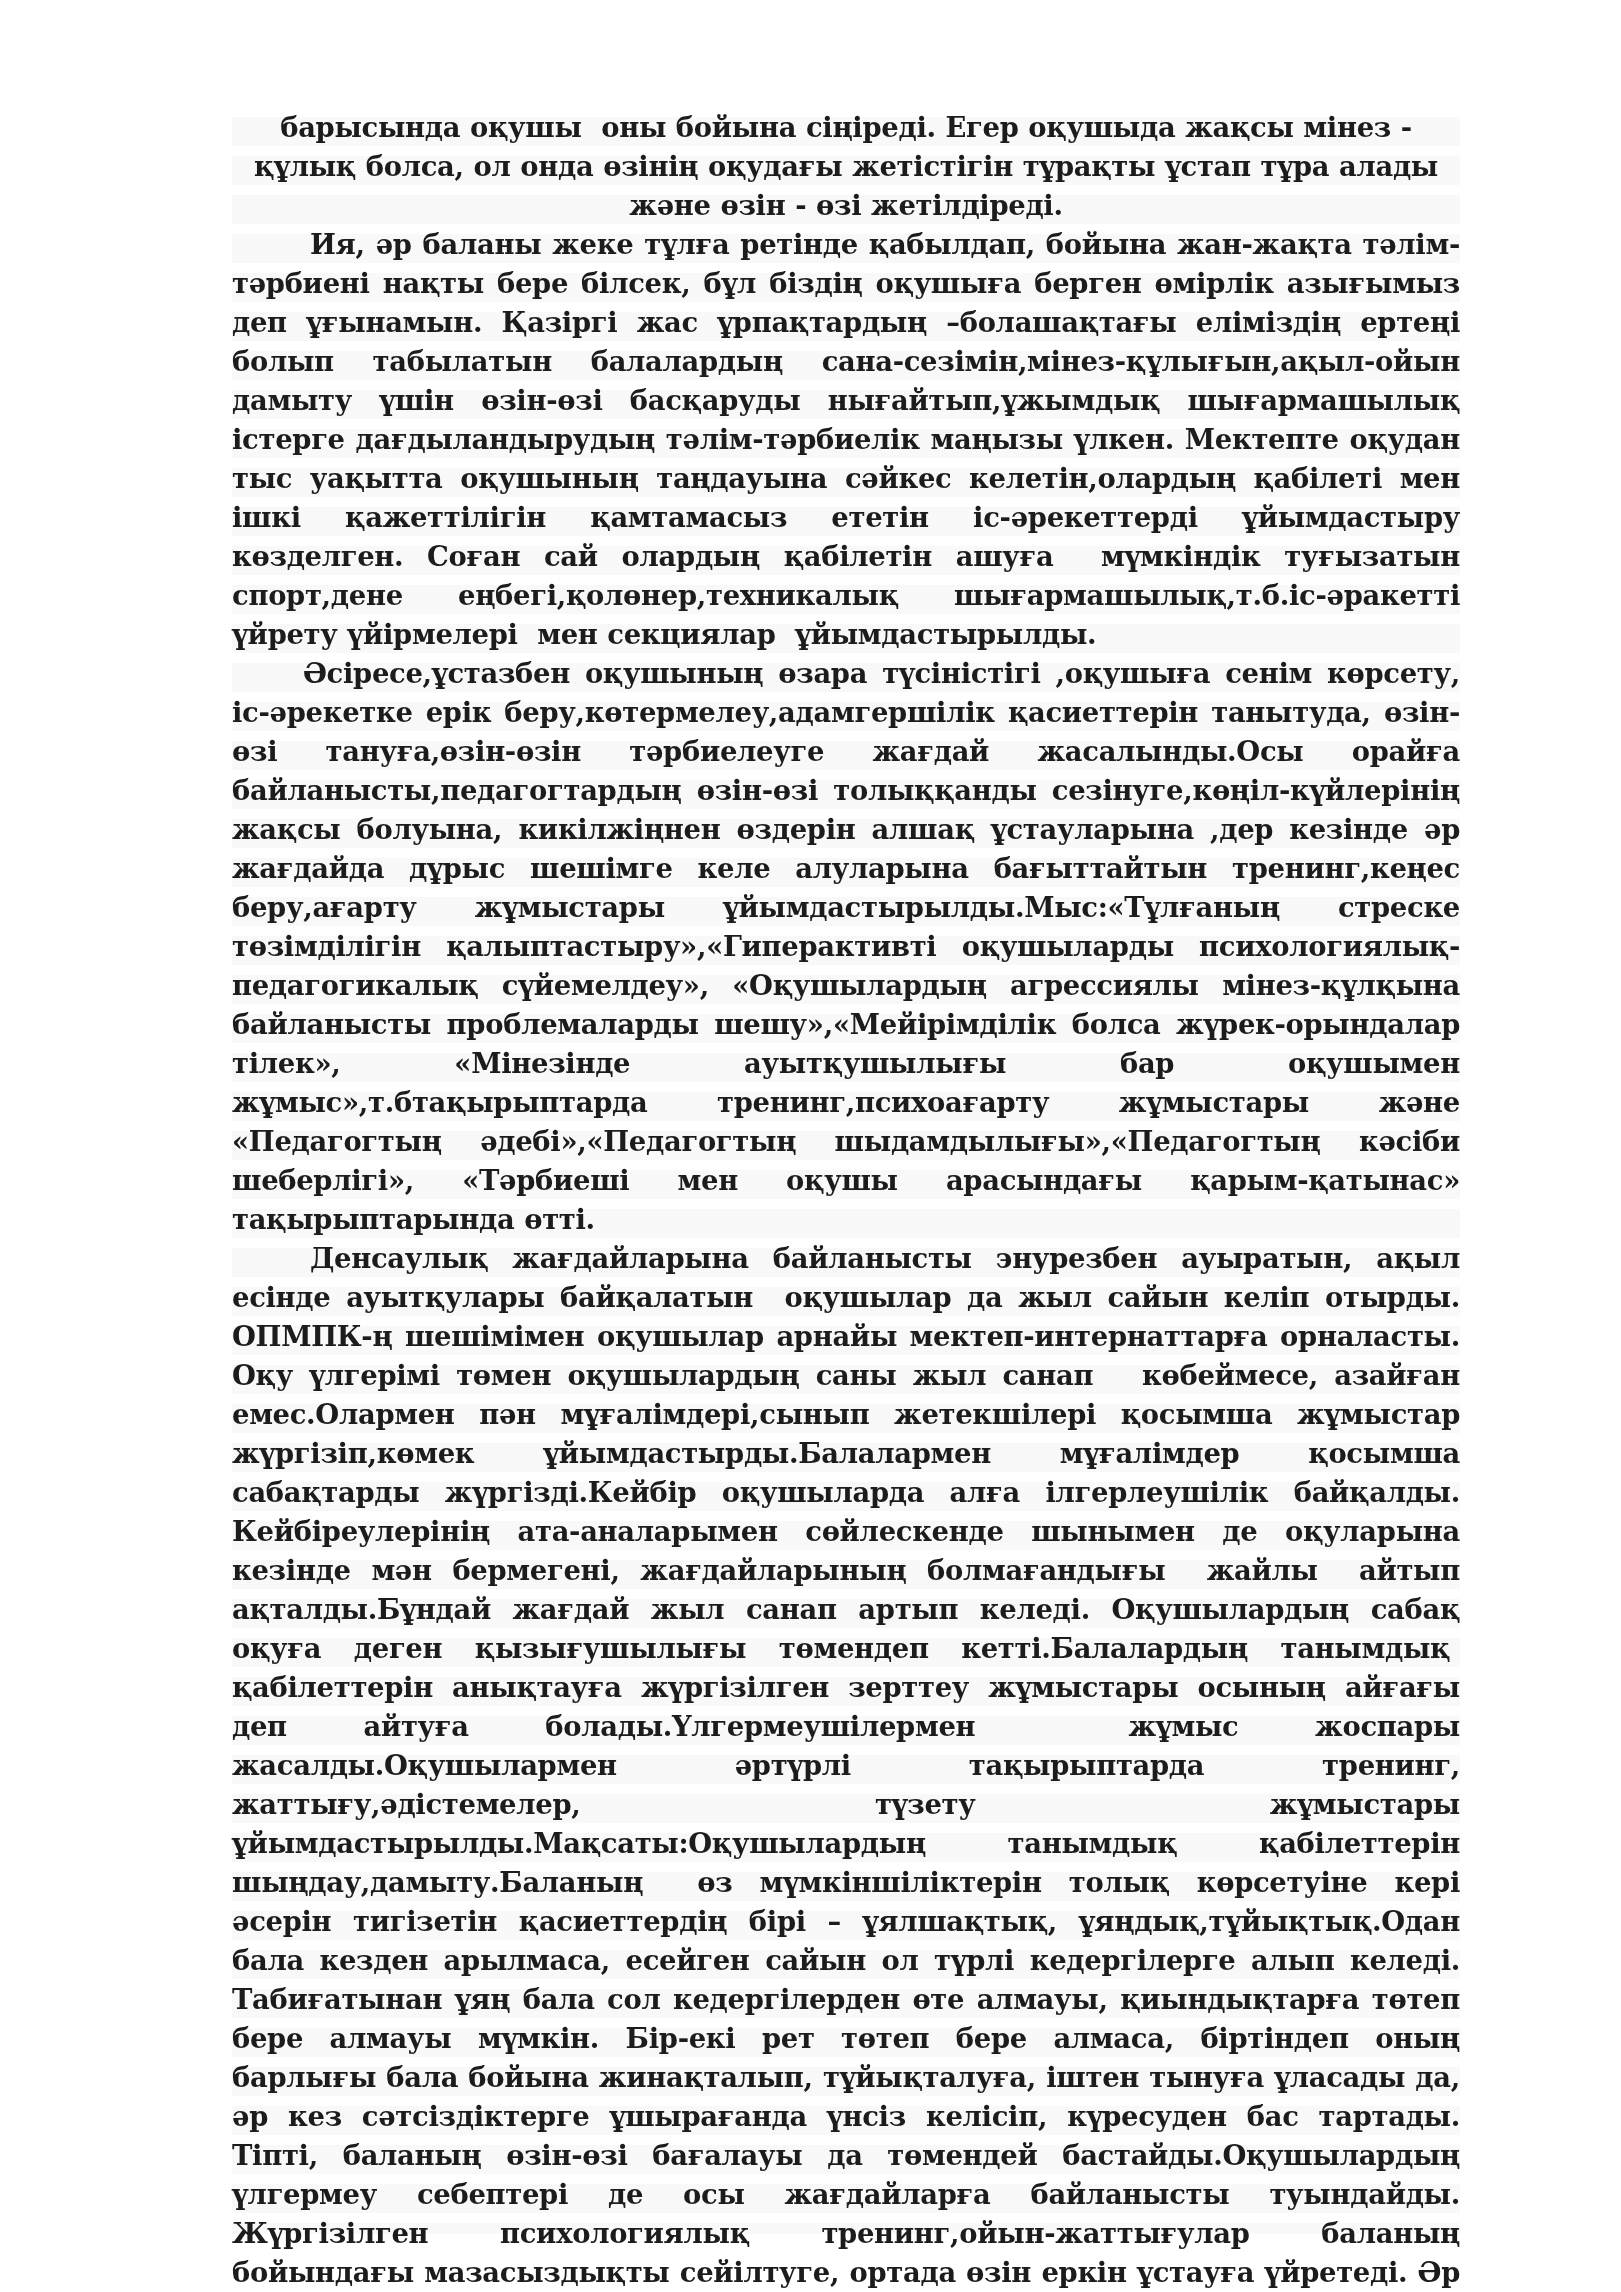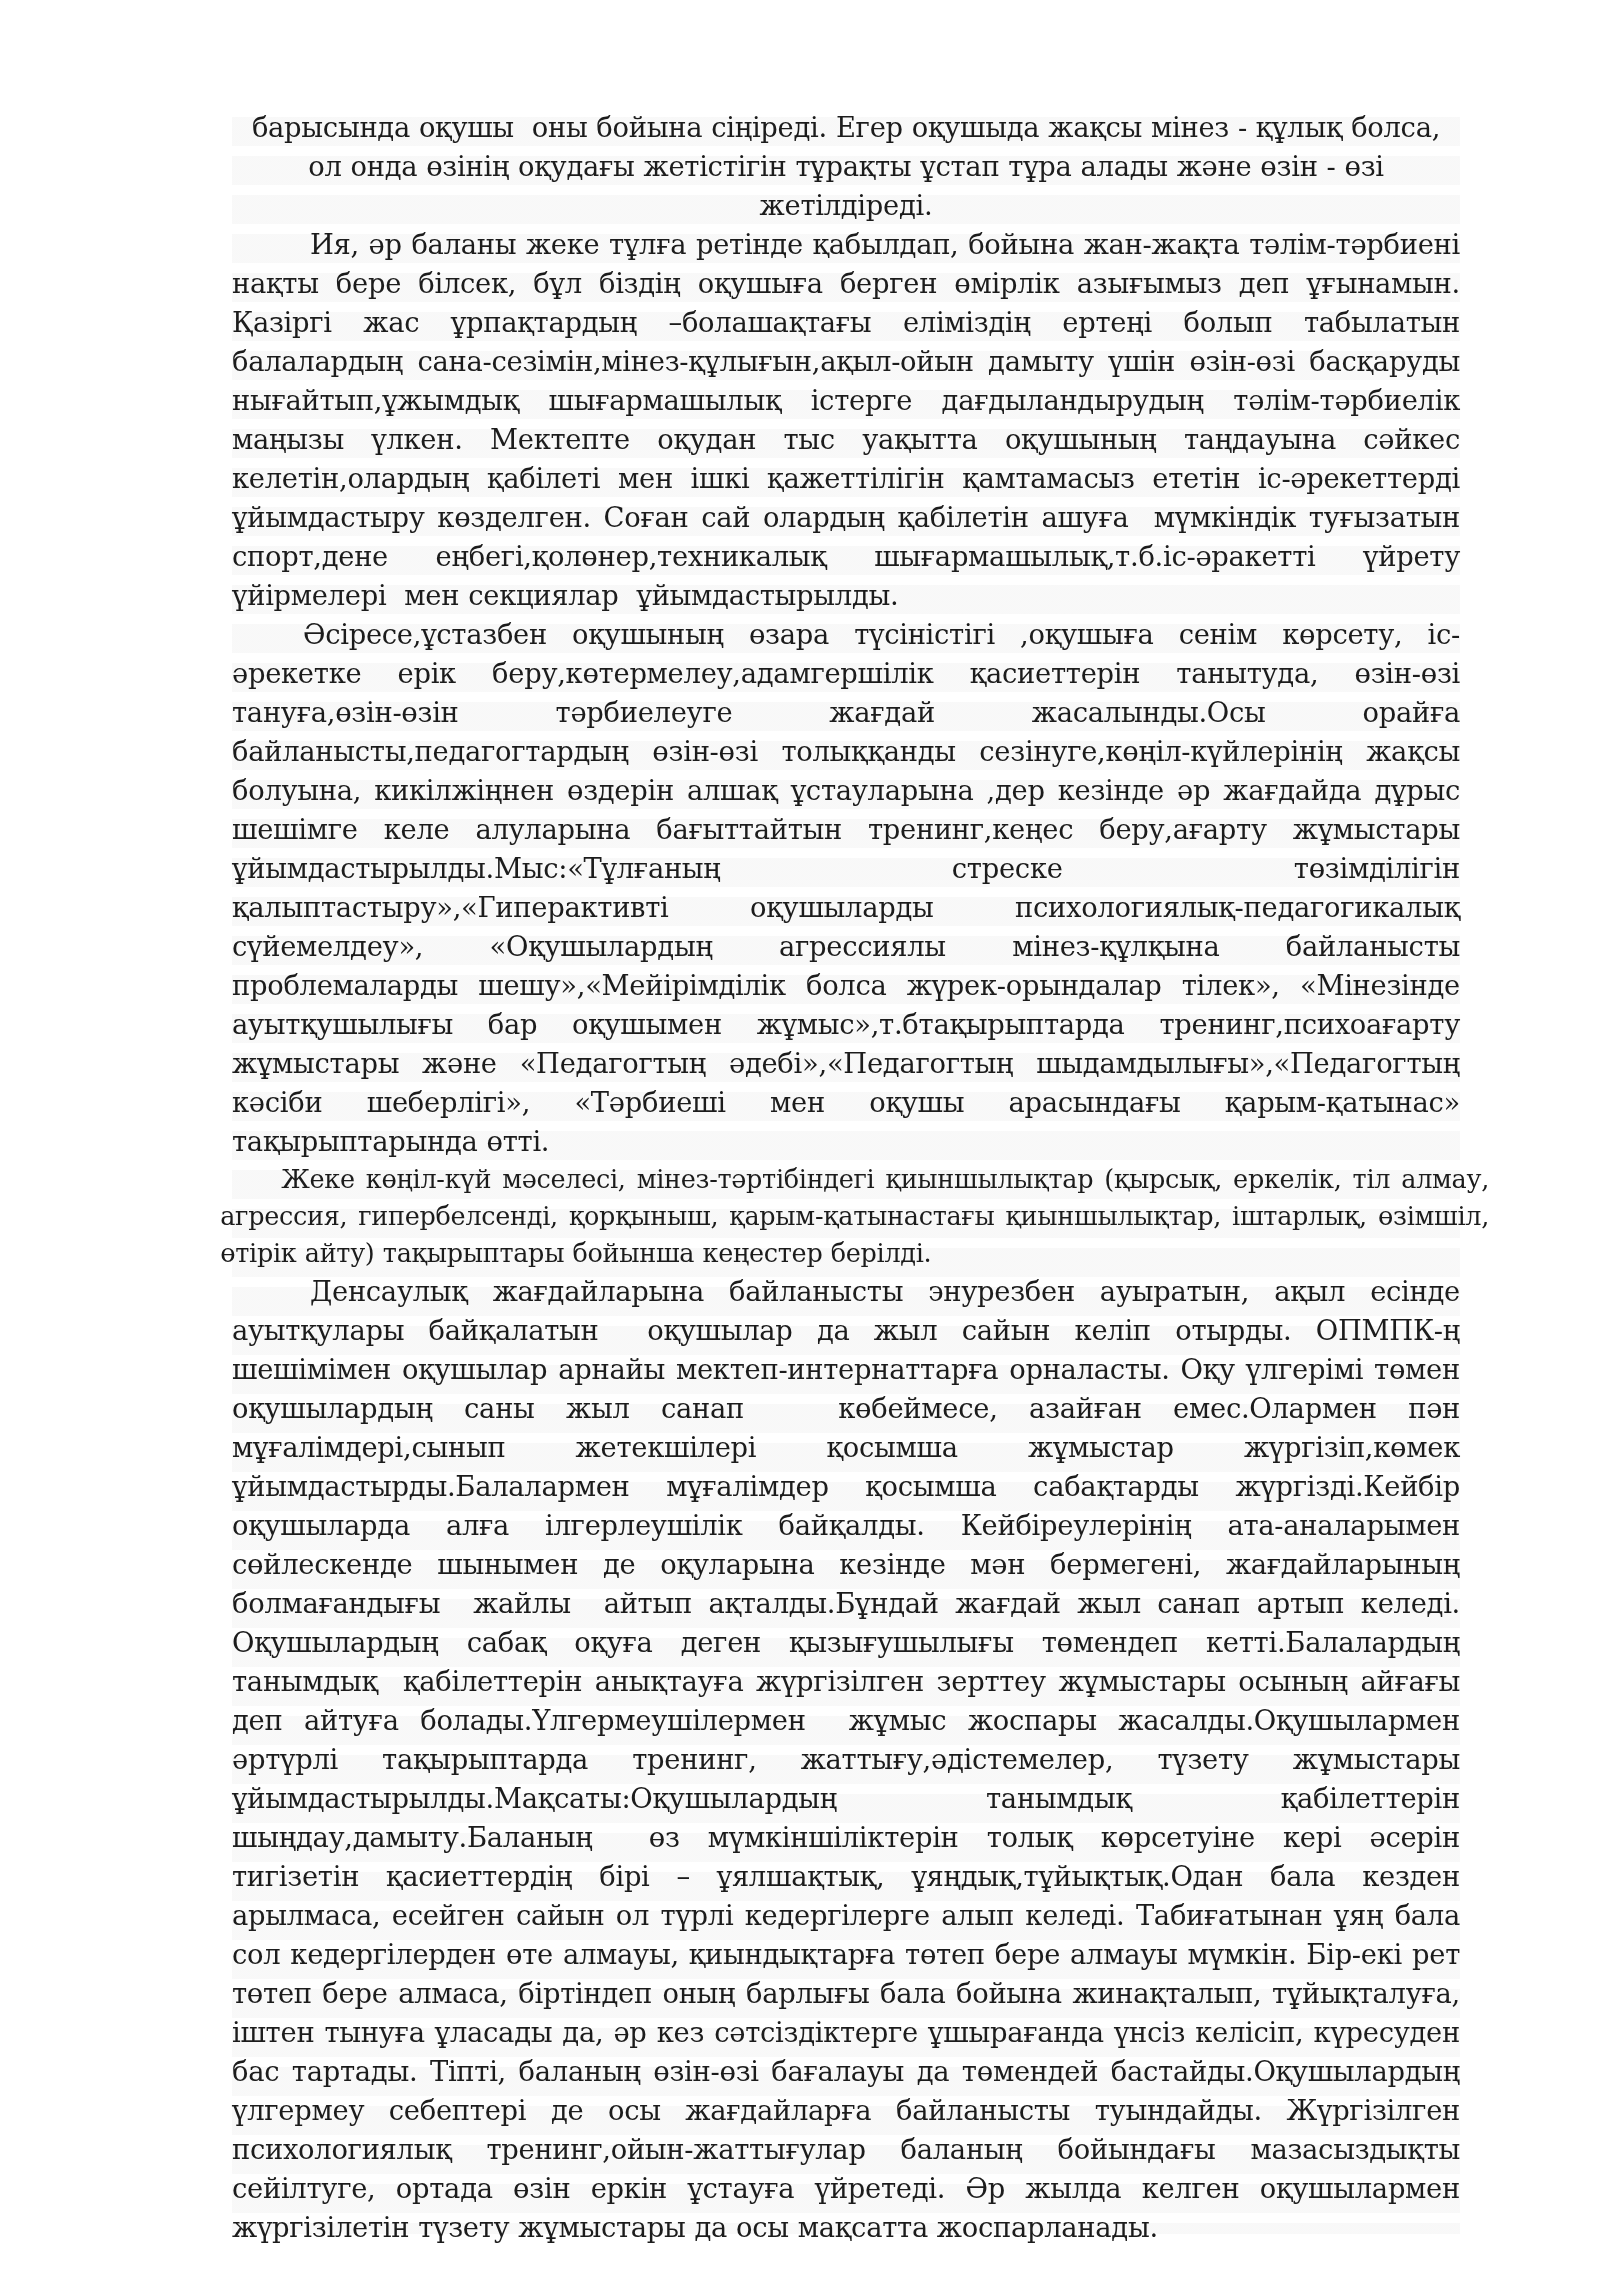--- a/index.html
+++ b/index.html
@@ -22,20 +22,21 @@
       rgba(255, 255, 255, 0) 29px,
       rgba(255, 255, 255, 0) 39px
     );
     background-clip: content-box;
     font-family: "DejaVu Serif", "Liberation Serif", serif;
     font-size: 27.4px;
     line-height: 39px;
     letter-spacing: -0.3px;
     color: #1c1c1c;
     overflow: hidden;
+    font-weight: bold;
   }
   .para {
     margin: 0;
     text-align: justify;
     word-spacing: 0.02em;
   }
   .para-centered {
     text-align: center;
     padding: 0 5.9px;
   }
@@ -49,16 +50,15 @@
     text-indent: 61px;
   }
 </style>
 </head>
 <body>
 
 <div class="page">
   <p class="para para-centered">барысында оқушы&nbsp; оны бойына сіңіреді. Егер оқушыда жақсы мінез - құлық болса, ол онда өзінің оқудағы жетістігін тұрақты ұстап тұра алады және өзін - өзі жетілдіреді.</p>
   <p class="para indent-lg">Ия, әр баланы жеке тұлға ретінде қабылдап, бойына жан-жақта тәлім-тәрбиені нақты бере білсек, бұл біздің оқушыға берген өмірлік азығымыз деп ұғынамын. Қазіргі жас ұрпақтардың –болашақтағы еліміздің ертеңі болып табылатын балалардың сана-сезімін,мінез-құлығын,ақыл-ойын дамыту үшін өзін-өзі басқаруды нығайтып,ұжымдық шығармашылық істерге дағдыландырудың тәлім-тәрбиелік маңызы үлкен. Мектепте оқудан тыс уақытта оқушының таңдауына сәйкес келетін,олардың қабілеті мен ішкі қажеттілігін қамтамасыз ететін іс-әрекеттерді ұйымдастыру көзделген. Соған сай олардың қабілетін ашуға&nbsp; мүмкіндік туғызатын спорт,дене еңбегі,қолөнер,техникалық шығармашылық,т.б.іс-әракетті үйрету үйірмелері&nbsp; мен секциялар&nbsp; ұйымдастырылды.</p>
   <p class="para indent-md">Әсіресе,ұстазбен оқушының өзара түсіністігі ,оқушыға сенім көрсету, іс-әрекетке ерік беру,көтермелеу,адамгершілік қасиеттерін танытуда, өзін-өзі тануға,өзін-өзін тәрбиелеуге жағдай жасалынды.Осы орайға байланысты,педагогтардың өзін-өзі толыққанды сезінуге,көңіл-күйлерінің жақсы болуына, кикілжіңнен өздерін алшақ ұстауларына ,дер кезінде әр жағдайда дұрыс шешімге келе алуларына бағыттайтын тренинг,кеңес беру,ағарту жұмыстары ұйымдастырылды.Мыс:«Тұлғаның стреске төзімділігін қалыптастыру»,«Гиперактивті оқушыларды психологиялық-педагогикалық сүйемелдеу», «Оқушылардың агрессиялы мінез-құлқына байланысты проблемаларды шешу»,«Мейірімділік болса жүрек-орындалар тілек», «Мінезінде ауытқушылығы бар оқушымен жұмыс»,т.бтақырыптарда тренинг,психоағарту жұмыстары және «Педагогтың әдебі»,«Педагогтың шыдамдылығы»,«Педагогтың кәсіби шеберлігі», «Тәрбиеші мен оқушы арасындағы қарым-қатынас» тақырыптарында өтті.</p>
-  <p class="para para-small">Жеке көңіл-күй мәселесі, мінез-тәртібіндегі қиыншылықтар (қырсық, еркелік, тіл алмау, агрессия, гипербелсенді, қорқыныш, қарым-қатынастағы қиыншылықтар, іштарлық, өзімшіл, өтірік айту) тақырыптары бойынша кеңестер берілді.</p>
   <p class="para indent-lg">Денсаулық жағдайларына байланысты энурезбен ауыратын, ақыл есінде ауытқулары байқалатын&nbsp; оқушылар да жыл сайын келіп отырды. ОПМПК-ң шешімімен оқушылар арнайы мектеп-интернаттарға орналасты. Оқу үлгерімі төмен оқушылардың саны жыл санап&nbsp;&nbsp; көбеймесе, азайған емес.Олармен пән мұғалімдері,сынып жетекшілері қосымша жұмыстар жүргізіп,көмек ұйымдастырды.Балалармен мұғалімдер қосымша сабақтарды жүргізді.Кейбір оқушыларда алға ілгерлеушілік байқалды. Кейбіреулерінің ата-аналарымен сөйлескенде шынымен де оқуларына кезінде мән бермегені, жағдайларының болмағандығы&nbsp; жайлы&nbsp; айтып ақталды.Бұндай жағдай жыл санап артып келеді. Оқушылардың сабақ оқуға деген қызығушылығы төмендеп кетті.Балалардың танымдық&nbsp; қабілеттерін анықтауға жүргізілген зерттеу жұмыстары осының айғағы деп айтуға болады.Үлгермеушілермен&nbsp; жұмыс жоспары жасалды.Оқушылармен әртүрлі тақырыптарда тренинг, жаттығу,әдістемелер, түзету жұмыстары ұйымдастырылды.Мақсаты:Оқушылардың танымдық қабілеттерін шыңдау,дамыту.Баланың&nbsp; өз мүмкіншіліктерін толық көрсетуіне кері әсерін тигізетін қасиеттердің бірі – ұялшақтық, ұяңдық,тұйықтық.Одан бала кезден арылмаса, есейген сайын ол түрлі кедергілерге алып келеді. Табиғатынан ұяң бала сол кедергілерден өте алмауы, қиындықтарға төтеп бере алмауы мүмкін. Бір-екі рет төтеп бере алмаса, біртіндеп оның барлығы бала бойына жинақталып, тұйықталуға, іштен тынуға ұласады да, әр кез сәтсіздіктерге ұшырағанда үнсіз келісіп, күресуден бас тартады. Тіпті, баланың өзін-өзі бағалауы да төмендей бастайды.Оқушылардың үлгермеу себептері де осы жағдайларға байланысты туындайды. Жүргізілген психологиялық тренинг,ойын-жаттығулар баланың бойындағы мазасыздықты сейілтуге, ортада өзін еркін ұстауға үйретеді. Әр жылда келген оқушылармен жүргізілетін түзету жұмыстары да осы мақсатта жоспарланады.</p>
 </div>
 
 
 </body></html>

